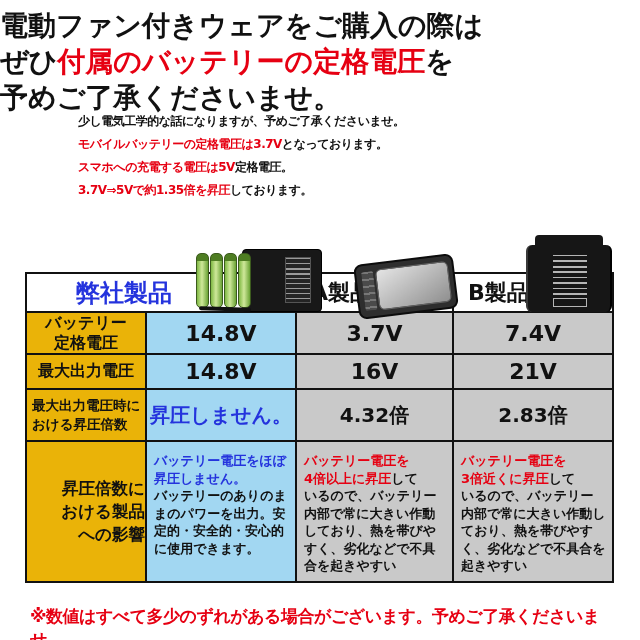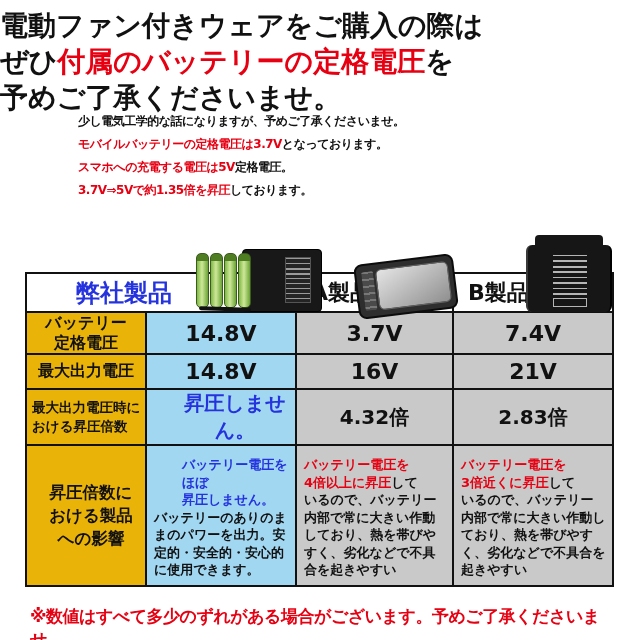--- a/index.html
+++ b/index.html
@@ -9,21 +9,21 @@
     --gray-bg:#c9c9c9;
     --ink:#111111;
   }
   *{margin:0;padding:0;box-sizing:border-box;}
   html,body{background:#ffffff;}
   .page{
     position:relative;width:640px;height:640px;background:#ffffff;overflow:hidden;
     font-family:"DejaVu Sans","Liberation Sans",sans-serif;color:var(--ink);
   }
   .red{color:var(--red);}
-  .blue{color:var(--blue);padding-left:28px;}
+  .blue{color:var(--blue);}
 
   
   .title{position:absolute;top:8px;left:0;width:640px;
     font-size:28px;font-weight:900;line-height:36px;letter-spacing:0px;}
 
   
   .intro{position:absolute;top:110px;left:78px;width:545px;
     font-size:12px;font-weight:bold;line-height:23px;letter-spacing:-0.5px;}
 
   
@@ -32,21 +32,21 @@
   table.cmp td{border:2px solid var(--ink);overflow:hidden;}
   tr.hrow{height:39px;}
   tr.r1{height:41px;}
   tr.r2{height:35px;}
   tr.r3{height:52px;}
   tr.r4{height:141px;}
   td.label{background:#eab308;text-align:center;font-weight:bold;}
   td.label .l1{font-size:16px;line-height:20px;}
   td.label.one{font-size:16px;}
   td.label.small{text-align:left;padding-left:5px;font-size:13.5px;line-height:19px;}
-  td.label.impact{text-align:center;padding-left:10px;font-size:16.5px;line-height:23px;}
+  td.label.impact{text-align:right;padding-left:10px;font-size:16.5px;line-height:23px;}
   td.our{background:var(--light-blue-bg);margin-left:26px;}
   td.other{background:var(--gray-bg);}
   td.val{text-align:center;font-weight:bold;font-size:22px;}
   td.val.boost{font-size:20px;}
   td.hcell{background:#fff;vertical-align:middle;}
   .hlabel{font-weight:900;font-size:22px;padding-left:14px;}
   .hlabel.our-h{display:block;text-align:center;font-size:24px;color:var(--blue);
     padding-left:16px;margin-right:90px;}
   td.impact-cell{vertical-align:top;text-align:left;padding:10px 6px 6px 7px;
     font-size:13px;font-weight:bold;line-height:17.5px;}

